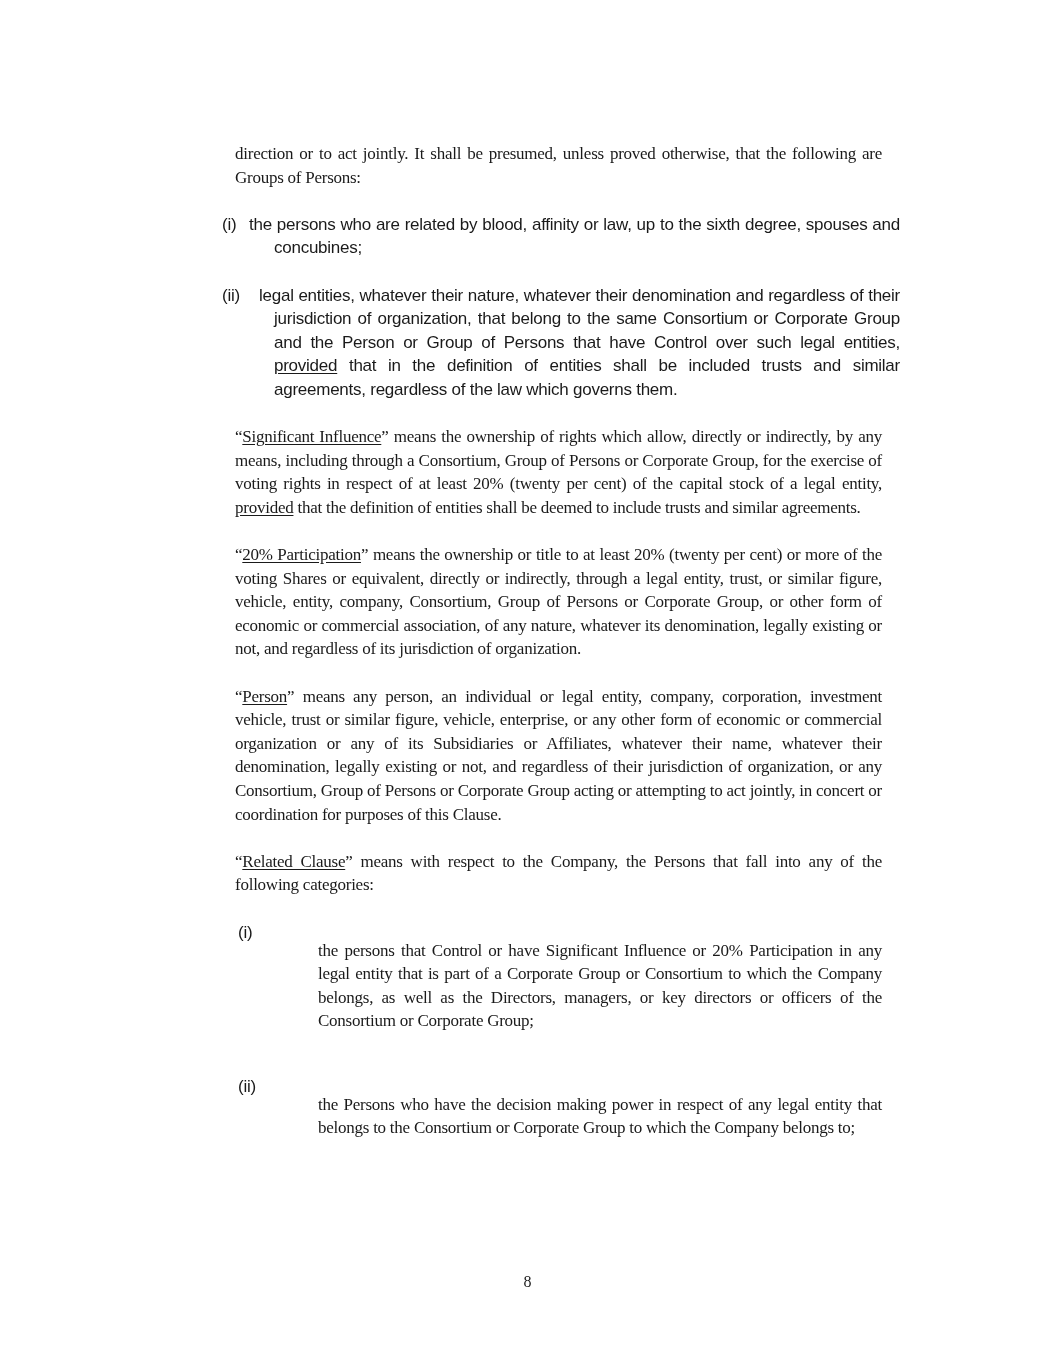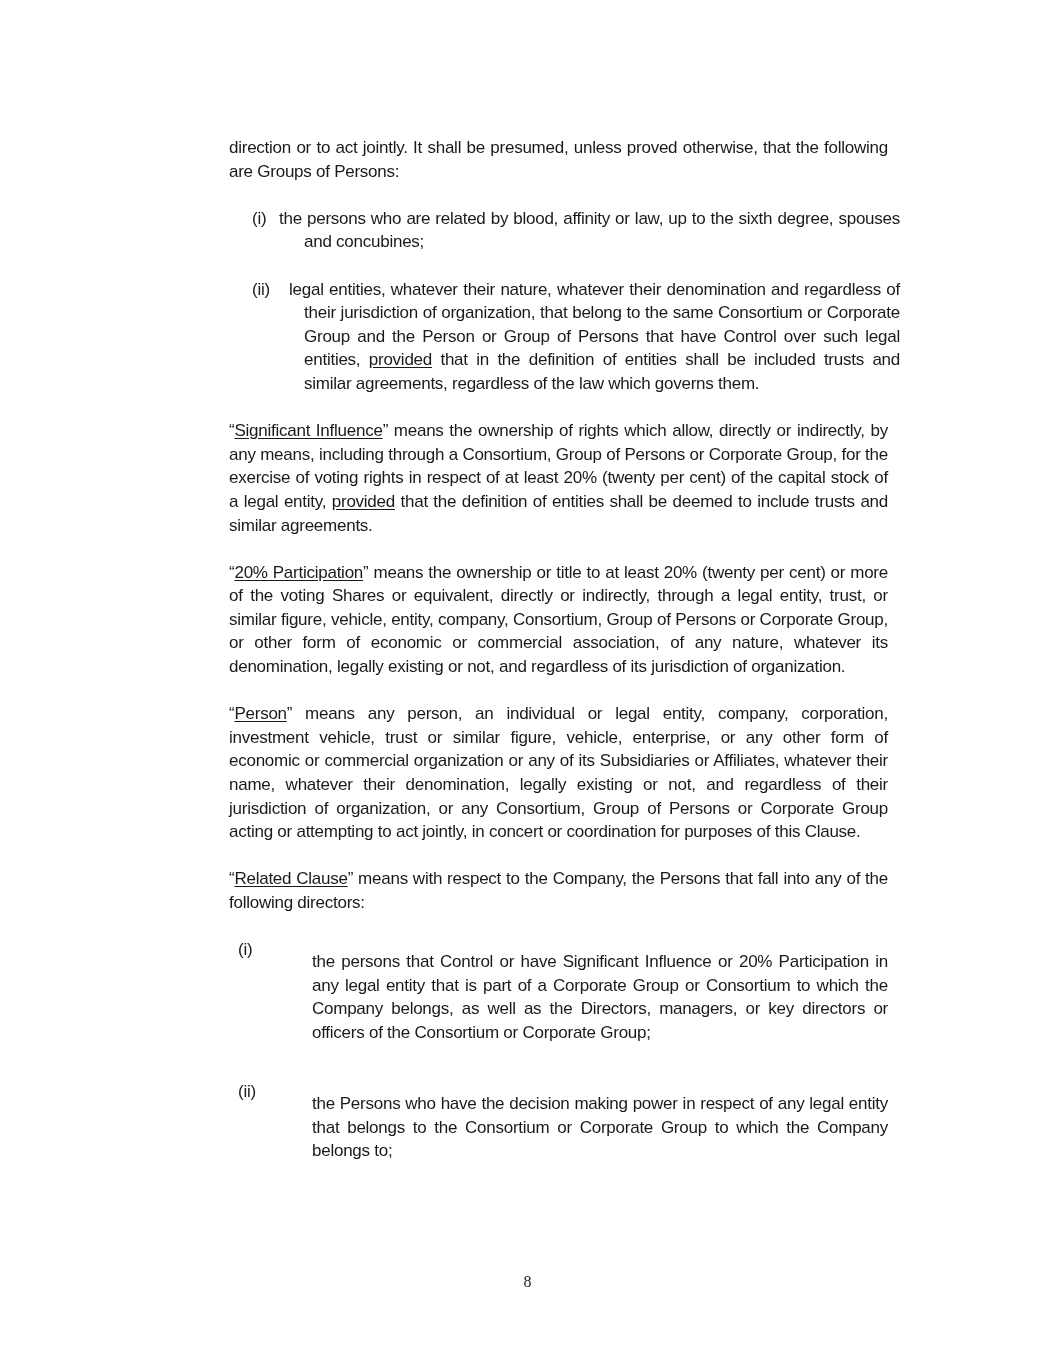--- a/index.html
+++ b/index.html
@@ -2,25 +2,25 @@
 <html><head>
 <meta charset="utf-8">
 <style>
   html, body { margin: 0; padding: 0; background: #ffffff; }
   body { width: 1055px; height: 1365px; position: relative; overflow: hidden; }
   .page {
     position: absolute; left: 217px; top: 124px; width: 683px;
     font-family: "Liberation Sans", sans-serif; font-size: 17px; line-height: 23.6px;
     color: #1a1a1a; letter-spacing: -0.25px;
   }
-  p { margin: 12px; text-align: justify; }
+  p { margin: 18px; text-align: justify; font-family: Liberation Serif, serif; }
   .para { margin-bottom: 23.6px; }
   .u { text-decoration: underline; text-underline-offset: 2px; }
   
-  .li-a { margin-left: 35px; padding-left: 52px; text-indent: -52px; text-align: justify; margin-bottom: 23.6px; }
+  .li-a { margin-left: 5px; padding-left: 52px; text-indent: -52px; text-align: justify; margin-bottom: 23.6px; }
   .li-a .marker { display: inline-block; text-indent: 0; }
   .li-a .m1 { width: 27px; }
   .li-a .m2 { width: 37px; }
   
   .li-b { display: flex; margin-left: 21px; margin-bottom: 23.6px; }
   .li-b .marker { width: 62px; flex: none; }
   .li-b p { flex: 1; }
   .pagenum {
     position: absolute; left: 0; width: 1055px; top: 1273px; text-align: center;
     font-family: "Liberation Serif", serif; font-size: 16px; color: #222;
@@ -40,21 +40,21 @@
   <div class="li-a">
     <span class="marker m2">(ii)</span><span>legal entities, whatever their nature, whatever their denomination and regardless of their jurisdiction of organization, that belong to the same Consortium or Corporate Group and the Person or Group of Persons that have Control over such legal entities, </span><span class="u">provided</span><span> that in the definition of entities shall be included trusts and similar agreements, regardless of the law which governs them.</span>
   </div>
 
   <p class="para"><span>“</span><span class="u">Significant Influence</span><span>”</span><span> means the ownership of rights which allow, directly or indirectly, by any means, including through a Consortium, Group of Persons or Corporate Group, for the exercise of voting rights in respect of at least 20% (twenty per cent) of the capital stock of a legal entity, </span><span class="u">provided</span><span> that the definition of entities shall be deemed to include trusts and similar agreements.</span></p>
 
   <p class="para"><span>“</span><span class="u">20% Participation</span><span>”</span><span> means the ownership or title to at least 20% (twenty per cent) or more of the voting Shares or equivalent, directly or indirectly, through a legal entity, trust, or similar figure, vehicle, entity, company, Consortium, Group of Persons or Corporate Group, or other form of economic or commercial association, of any nature, whatever its denomination, legally existing or not, and regardless of its jurisdiction of organization.</span></p>
 
   <p class="para"><span>“</span><span class="u">Person</span><span>”</span><span> means any person, an individual or legal entity, company, corporation, investment vehicle, trust or similar figure, vehicle, enterprise, or any other form of economic or commercial organization or any of its Subsidiaries or Affiliates, whatever their name, whatever their denomination, legally existing or not, and regardless of their jurisdiction of organization, or any Consortium, Group of Persons or Corporate Group acting or attempting to act jointly, in concert or coordination for purposes of this Clause.</span></p>
 
-  <p class="para"><span>“</span><span class="u">Related Clause</span><span>”</span><span> means with respect to the Company, the Persons that fall into any of the following directors:</span></p>
+  <p class="para"><span>“</span><span class="u">Related Clause</span><span>”</span><span> means with respect to the Company, the Persons that fall into any of the following categories:</span></p>
 
   <div class="li-b">
     <span class="marker">(i)</span>
     <p>the persons that Control or have Significant Influence or 20% Participation in any legal entity that is part of a Corporate Group or Consortium to which the Company belongs, as well as the Directors, managers, or key directors or officers of the Consortium or Corporate Group;</p>
   </div>
 
   <div class="li-b">
     <span class="marker">(ii)</span>
     <p>the Persons who have the decision making power in respect of any legal entity that belongs to the Consortium or Corporate Group to which the Company belongs to;</p>
   </div>

